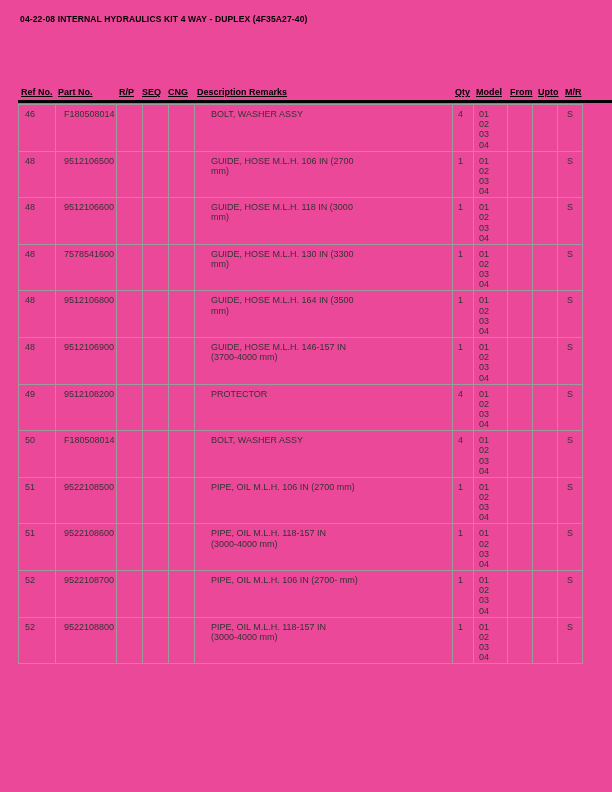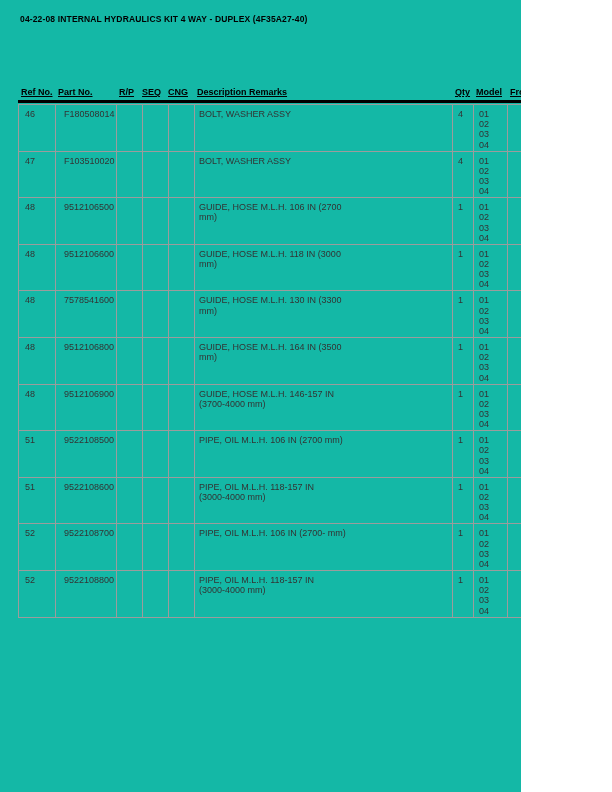--- a/index.html
+++ b/index.html
@@ -1,20 +1,20 @@
 <!DOCTYPE html>
 <html><head>
 <meta charset="utf-8">
 <style>
   html, body { margin: 0; padding: 0; }
   body {
     width: 612px; height: 792px; background: #ffffff;
     font-family: "Liberation Sans", "DejaVu Sans", sans-serif;
   }
-  .page { position: relative; width: 521px; height: 792px; background: #14b8a6; overflow: hidden; }
+  .page { position: relative; width: 612px; height: 792px; background: #ec4899; overflow: hidden; }
 
   .title {
     position: absolute; left: 20px; top: 14px;
     font-size: 8.5px; font-weight: bold; color: #000; letter-spacing: 0.15px;
     white-space: nowrap;
   }
   .breadcrumb {
     position: absolute; left: 20px; top: 40px; width: 578px;
     font-size: 8.5px; font-weight: bold; color: #000; letter-spacing: 0.15px;
     line-height: 11.5px;
@@ -41,21 +41,21 @@
   table.grid tr { height: 46.6px; }
   table.grid td {
     border: 1px solid #9c9c9c;
     vertical-align: top;
     font-size: 9px; color: #333; line-height: 10.2px;
     padding: 4px 2px 0 5px;
     white-space: pre-line; overflow: hidden;
   }
   table.grid td.c0 { padding-left: 6px; }
   table.grid td.c1 { padding-left: 8px; margin-top: 16px; }
-  table.grid td.c5 { padding-left: 4px; padding-right: 6px; }
+  table.grid td.c5 { padding-left: 16px; padding-right: 6px; }
   table.grid td.c10 { text-align: center; padding-left: 0; padding-right: 0; }
 </style>
 </head>
 <body>
 
 <div class="page">
 
   <div class="title">04-22-08 INTERNAL HYDRAULICS KIT 4 WAY - DUPLEX (4F35A27-40)</div>
 
 
@@ -117,118 +117,134 @@
           <td class="c6">4</td>
           <td class="c7">01
 02
 03
 04</td>
           <td class="c8"></td>
           <td class="c9"></td>
           <td class="c10">S</td>
         </tr>
         <tr>
-          <td class="c0">47</td>
-          <td class="c1">F103510020</td>
+          <td class="c0">48</td>
+          <td class="c1">9512106500</td>
+          <td class="c2"></td>
+          <td class="c3"></td>
+          <td class="c4"></td>
+          <td class="c5">GUIDE, HOSE M.L.H. 106 IN (2700
+mm)</td>
+          <td class="c6">1</td>
+          <td class="c7">01
+02
+03
+04</td>
+          <td class="c8"></td>
+          <td class="c9"></td>
+          <td class="c10">S</td>
+        </tr>
+        <tr>
+          <td class="c0">48</td>
+          <td class="c1">9512106600</td>
+          <td class="c2"></td>
+          <td class="c3"></td>
+          <td class="c4"></td>
+          <td class="c5">GUIDE, HOSE M.L.H. 118 IN (3000
+mm)</td>
+          <td class="c6">1</td>
+          <td class="c7">01
+02
+03
+04</td>
+          <td class="c8"></td>
+          <td class="c9"></td>
+          <td class="c10">S</td>
+        </tr>
+        <tr>
+          <td class="c0">48</td>
+          <td class="c1">7578541600</td>
+          <td class="c2"></td>
+          <td class="c3"></td>
+          <td class="c4"></td>
+          <td class="c5">GUIDE, HOSE M.L.H. 130 IN (3300
+mm)</td>
+          <td class="c6">1</td>
+          <td class="c7">01
+02
+03
+04</td>
+          <td class="c8"></td>
+          <td class="c9"></td>
+          <td class="c10">S</td>
+        </tr>
+        <tr>
+          <td class="c0">48</td>
+          <td class="c1">9512106800</td>
+          <td class="c2"></td>
+          <td class="c3"></td>
+          <td class="c4"></td>
+          <td class="c5">GUIDE, HOSE M.L.H. 164 IN (3500
+mm)</td>
+          <td class="c6">1</td>
+          <td class="c7">01
+02
+03
+04</td>
+          <td class="c8"></td>
+          <td class="c9"></td>
+          <td class="c10">S</td>
+        </tr>
+        <tr>
+          <td class="c0">48</td>
+          <td class="c1">9512106900</td>
+          <td class="c2"></td>
+          <td class="c3"></td>
+          <td class="c4"></td>
+          <td class="c5">GUIDE, HOSE M.L.H. 146-157 IN
+(3700-4000 mm)</td>
+          <td class="c6">1</td>
+          <td class="c7">01
+02
+03
+04</td>
+          <td class="c8"></td>
+          <td class="c9"></td>
+          <td class="c10">S</td>
+        </tr>
+        <tr>
+          <td class="c0">49</td>
+          <td class="c1">9512108200</td>
+          <td class="c2"></td>
+          <td class="c3"></td>
+          <td class="c4"></td>
+          <td class="c5">PROTECTOR</td>
+          <td class="c6">4</td>
+          <td class="c7">01
+02
+03
+04</td>
+          <td class="c8"></td>
+          <td class="c9"></td>
+          <td class="c10">S</td>
+        </tr>
+        <tr>
+          <td class="c0">50</td>
+          <td class="c1">F180508014</td>
           <td class="c2"></td>
           <td class="c3"></td>
           <td class="c4"></td>
           <td class="c5">BOLT, WASHER ASSY</td>
           <td class="c6">4</td>
           <td class="c7">01
 02
 03
 04</td>
           <td class="c8"></td>
           <td class="c9"></td>
-          <td class="c10">M</td>
-        </tr>
-        <tr>
-          <td class="c0">48</td>
-          <td class="c1">9512106500</td>
-          <td class="c2"></td>
-          <td class="c3"></td>
-          <td class="c4"></td>
-          <td class="c5">GUIDE, HOSE M.L.H. 106 IN (2700
-mm)</td>
-          <td class="c6">1</td>
-          <td class="c7">01
-02
-03
-04</td>
-          <td class="c8"></td>
-          <td class="c9"></td>
-          <td class="c10">S</td>
-        </tr>
-        <tr>
-          <td class="c0">48</td>
-          <td class="c1">9512106600</td>
-          <td class="c2"></td>
-          <td class="c3"></td>
-          <td class="c4"></td>
-          <td class="c5">GUIDE, HOSE M.L.H. 118 IN (3000
-mm)</td>
-          <td class="c6">1</td>
-          <td class="c7">01
-02
-03
-04</td>
-          <td class="c8"></td>
-          <td class="c9"></td>
-          <td class="c10">S</td>
-        </tr>
-        <tr>
-          <td class="c0">48</td>
-          <td class="c1">7578541600</td>
-          <td class="c2"></td>
-          <td class="c3"></td>
-          <td class="c4"></td>
-          <td class="c5">GUIDE, HOSE M.L.H. 130 IN (3300
-mm)</td>
-          <td class="c6">1</td>
-          <td class="c7">01
-02
-03
-04</td>
-          <td class="c8"></td>
-          <td class="c9"></td>
-          <td class="c10">S</td>
-        </tr>
-        <tr>
-          <td class="c0">48</td>
-          <td class="c1">9512106800</td>
-          <td class="c2"></td>
-          <td class="c3"></td>
-          <td class="c4"></td>
-          <td class="c5">GUIDE, HOSE M.L.H. 164 IN (3500
-mm)</td>
-          <td class="c6">1</td>
-          <td class="c7">01
-02
-03
-04</td>
-          <td class="c8"></td>
-          <td class="c9"></td>
-          <td class="c10">S</td>
-        </tr>
-        <tr>
-          <td class="c0">48</td>
-          <td class="c1">9512106900</td>
-          <td class="c2"></td>
-          <td class="c3"></td>
-          <td class="c4"></td>
-          <td class="c5">GUIDE, HOSE M.L.H. 146-157 IN
-(3700-4000 mm)</td>
-          <td class="c6">1</td>
-          <td class="c7">01
-02
-03
-04</td>
-          <td class="c8"></td>
-          <td class="c9"></td>
           <td class="c10">S</td>
         </tr>
         <tr>
           <td class="c0">51</td>
           <td class="c1">9522108500</td>
           <td class="c2"></td>
           <td class="c3"></td>
           <td class="c4"></td>
           <td class="c5">PIPE, OIL M.L.H. 106 IN (2700 mm)</td>
           <td class="c6">1</td>

